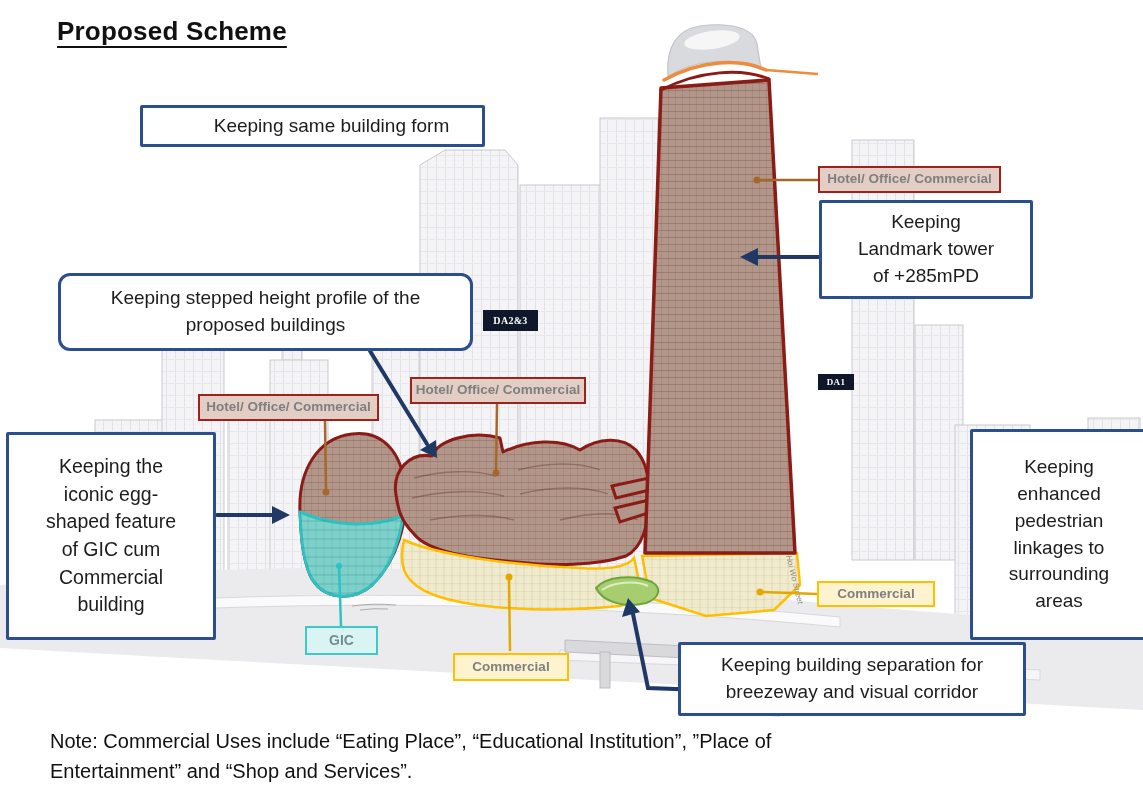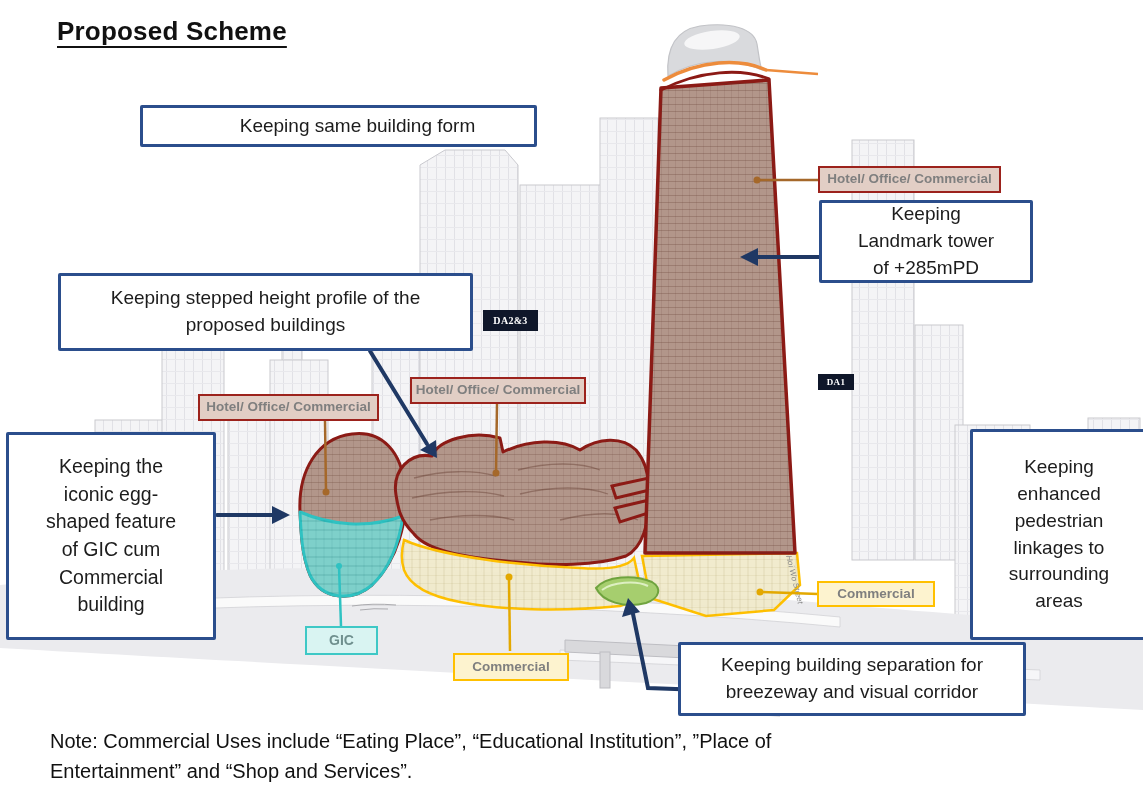--- a/index.html
+++ b/index.html
@@ -172,27 +172,27 @@
       </g>
       <g>
         <path d="M703,690 L648,688 L633,614" fill="none"></path>
         <polygon points="628,598 640,612 622,617" stroke="none"></polygon>
       </g>
     </g>
   </svg>
 
   <div class="page-title">Proposed Scheme</div>
 
-  <div class="callout" style="left:140px;top:105px;width:397px;height:42px;padding-left:38px;">Keeping same building form</div>
-
-  <div class="callout" style="left:58px;top:273px;width:415px;height:78px;padding:0 34px;">Keeping stepped height profile of the proposed buildings</div>
+  <div class="callout" style="left:140px;top:105px;width:345px;height:42px;padding-left:38px;">Keeping same building form</div>
+
+  <div class="callout" style="left:58px;top:273px;width:415px;height:78px;padding:0 34px;border-radius:12px;">Keeping stepped height profile of the proposed buildings</div>
 
   <div class="callout" style="left:6px;top:432px;width:210px;height:208px;padding:12px 33px;font-size:19.5px;">Keeping the iconic egg-shaped feature of GIC cum Commercial building</div>
 
-  <div class="callout" style="left:819px;top:200px;width:214px;height:83px;padding:0 28px;">Keeping Landmark tower of +285mPD</div>
+  <div class="callout" style="left:819px;top:200px;width:214px;height:99px;padding:0 28px;">Keeping Landmark tower of +285mPD</div>
 
   <div class="callout" style="left:970px;top:429px;width:178px;height:211px;padding:0 11px;">Keeping enhanced pedestrian linkages to surrounding areas</div>
 
   <div class="callout" style="left:678px;top:642px;width:348px;height:74px;padding:16px 28px;">Keeping building separation for breezeway and visual corridor</div>
 
 
   <div class="zlabel red" style="left:818px;top:166px;width:183px;height:27px;">Hotel/ Office/ Commercial</div>
 
   <div class="zlabel red" style="left:198px;top:394px;width:181px;height:27px;">Hotel/ Office/ Commercial</div>
 

